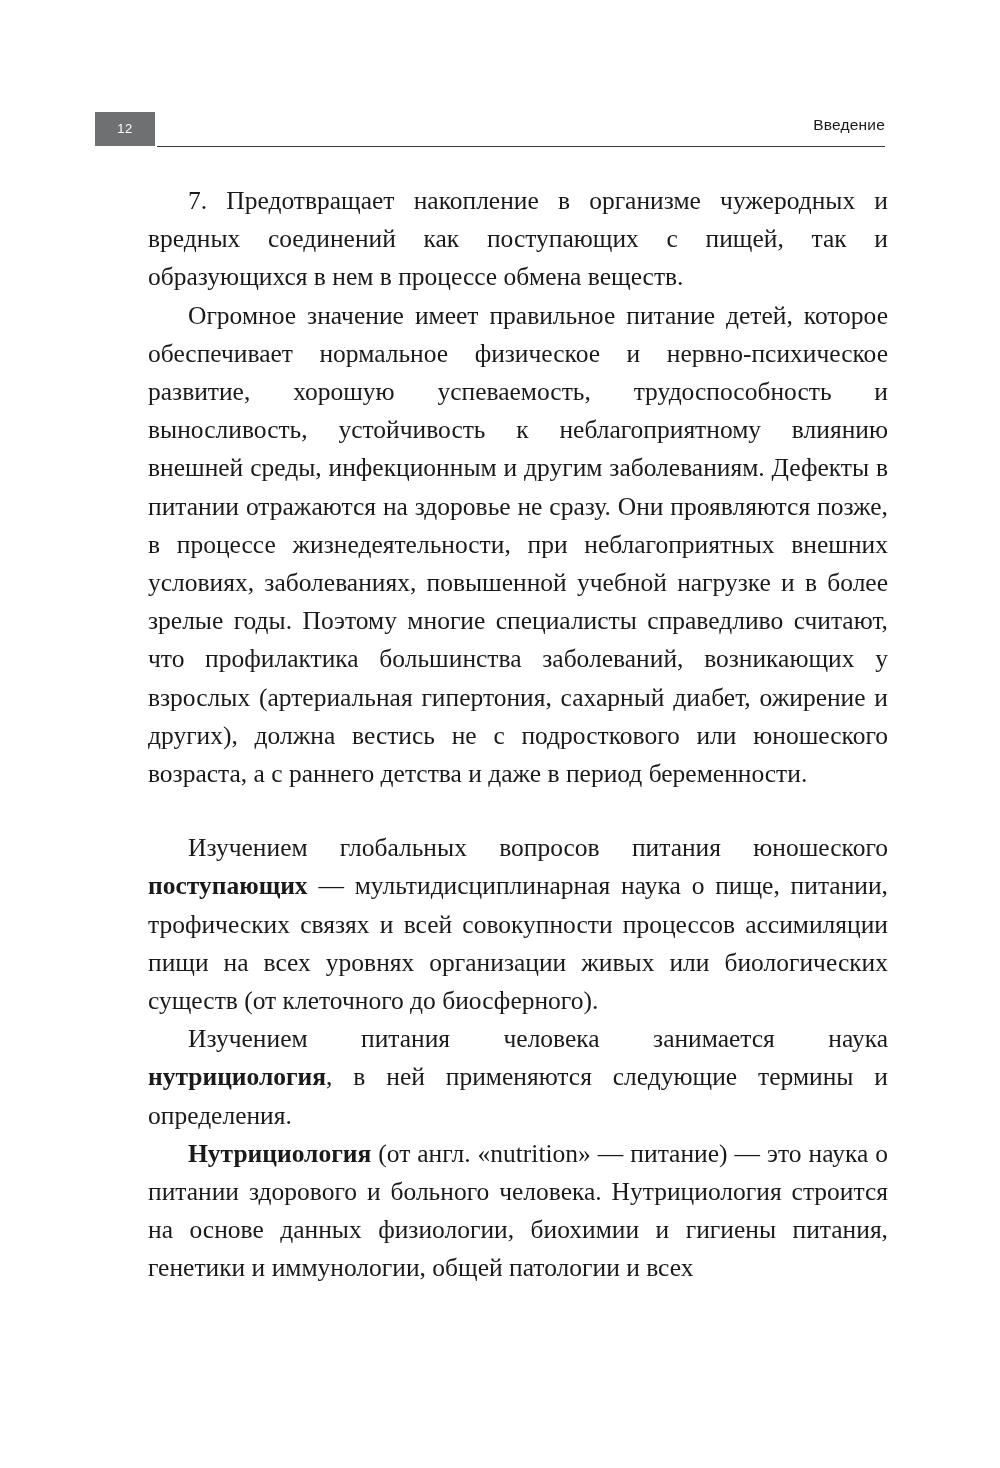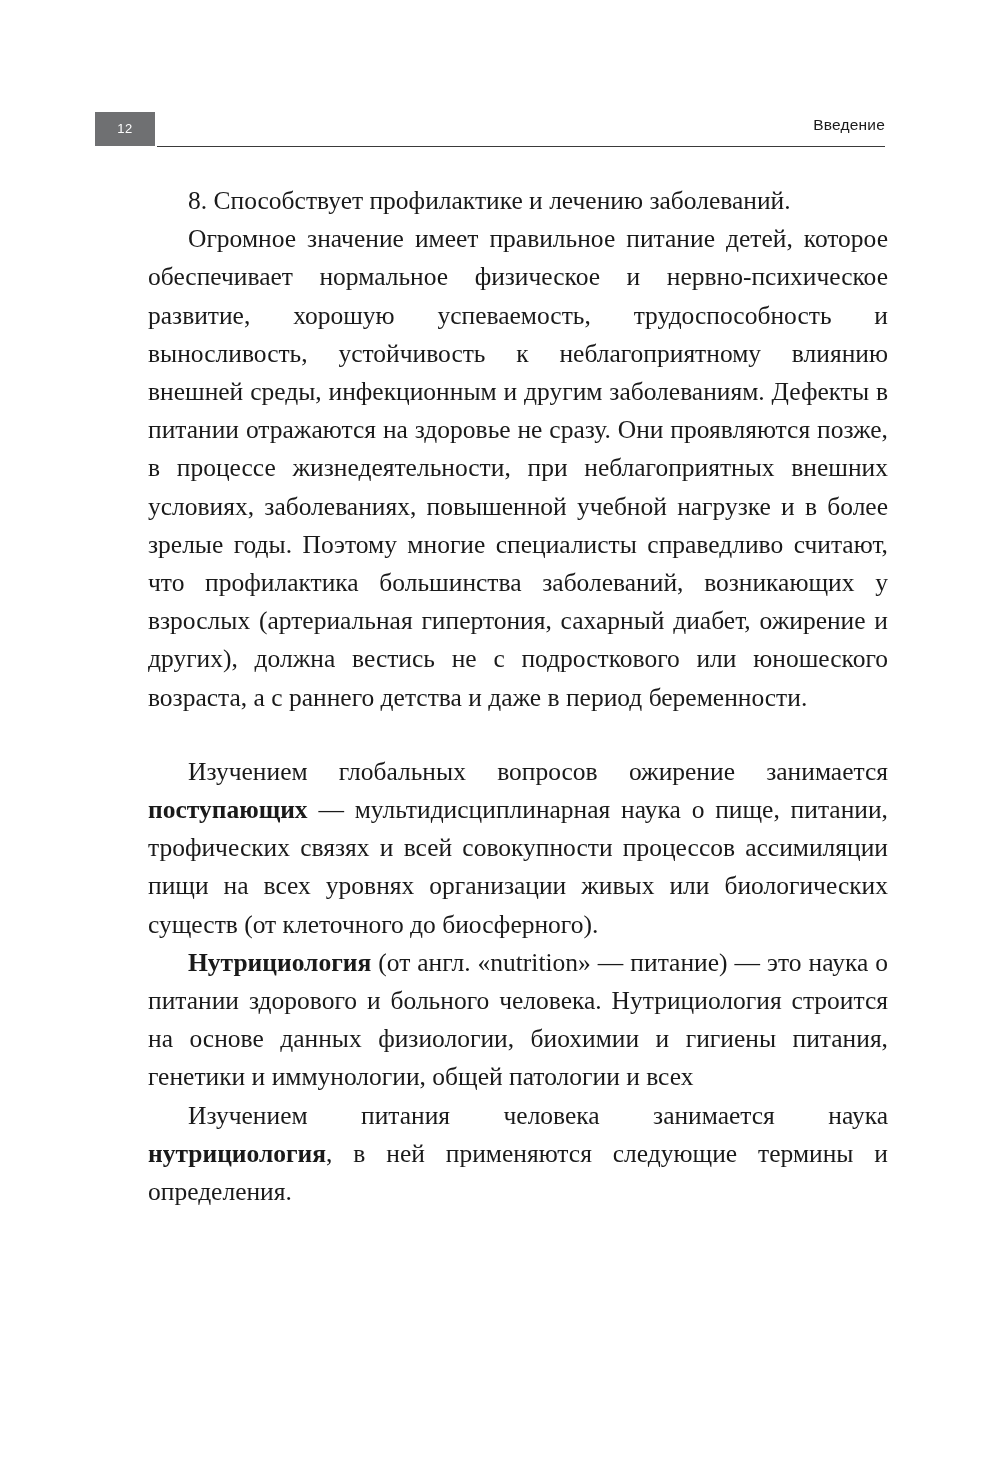--- a/index.html
+++ b/index.html
@@ -90,33 +90,33 @@
 <div class="page">
 
   <div class="header">
     <div class="page-num-box">12</div>
     <div class="header-title">Введение</div>
     <div class="header-rule"></div>
   </div>
 
   <div class="content">
 
+    <p class="indent">7. Предотвращает накопление в организме чужеродных и вредных соединений как поступающих с пищей, так и образующихся в нем в процессе обмена веществ.</p>
 
-    <p class="indent">8. Способствует профилактике и лечению заболеваний.</p>
 
     <p class="indent">Огромное значение имеет правильное питание детей, которое обеспечивает нормальное физическое и нервно-психическое развитие, хорошую успеваемость, трудоспособность и выносливость, устойчивость к неблагоприятному влиянию внешней среды, инфекционным и другим заболеваниям. Дефекты в питании отражаются на здоровье не сразу. Они проявляются позже, в процессе жизнедеятельности, при неблагоприятных внешних условиях, заболеваниях, повышенной учебной нагрузке и в более зрелые годы. Поэтому многие специалисты справедливо считают, что профилактика большинства заболеваний, возникающих у взрослых (артериальная гипертония, сахарный диабет, ожирение и других), должна вестись не с подросткового или юношеского возраста, а с раннего детства и даже в период беременности.</p>
 
     <div class="gap"></div>
 
     <p class="indent">
-      <span>Изучением глобальных вопросов ожирение занимается </span><b>поступающих</b><span> — мультидисциплинарная наука о пище, питании, трофических связях и всей совокупности процессов ассимиляции пищи на всех уровнях организации живых или биологических существ (от клеточного до биосферного).</span>
+      <span>Изучением глобальных вопросов питания юношеского </span><b>поступающих</b><span> — мультидисциплинарная наука о пище, питании, трофических связях и всей совокупности процессов ассимиляции пищи на всех уровнях организации живых или биологических существ (от клеточного до биосферного).</span>
+    </p>
+
+    <p class="indent">
+      <span>Изучением питания человека занимается наука </span><b>нутрициология</b><span>, в ней применяются следующие термины и определения.</span>
     </p>
 
     <p class="indent">
       <b>Нутрициология</b><span> (от англ. «nutrition» — питание) — это наука о питании здорового и больного человека. Нутрициология строится на основе данных физиологии, биохимии и гигиены питания, генетики и иммунологии, общей патологии и всех</span>
     </p>
 
-    <p class="indent">
-      <span>Изучением питания человека занимается наука </span><b>нутрициология</b><span>, в ней применяются следующие термины и определения.</span>
-    </p>
-
   </div>
 </div>
 
 </body></html>

